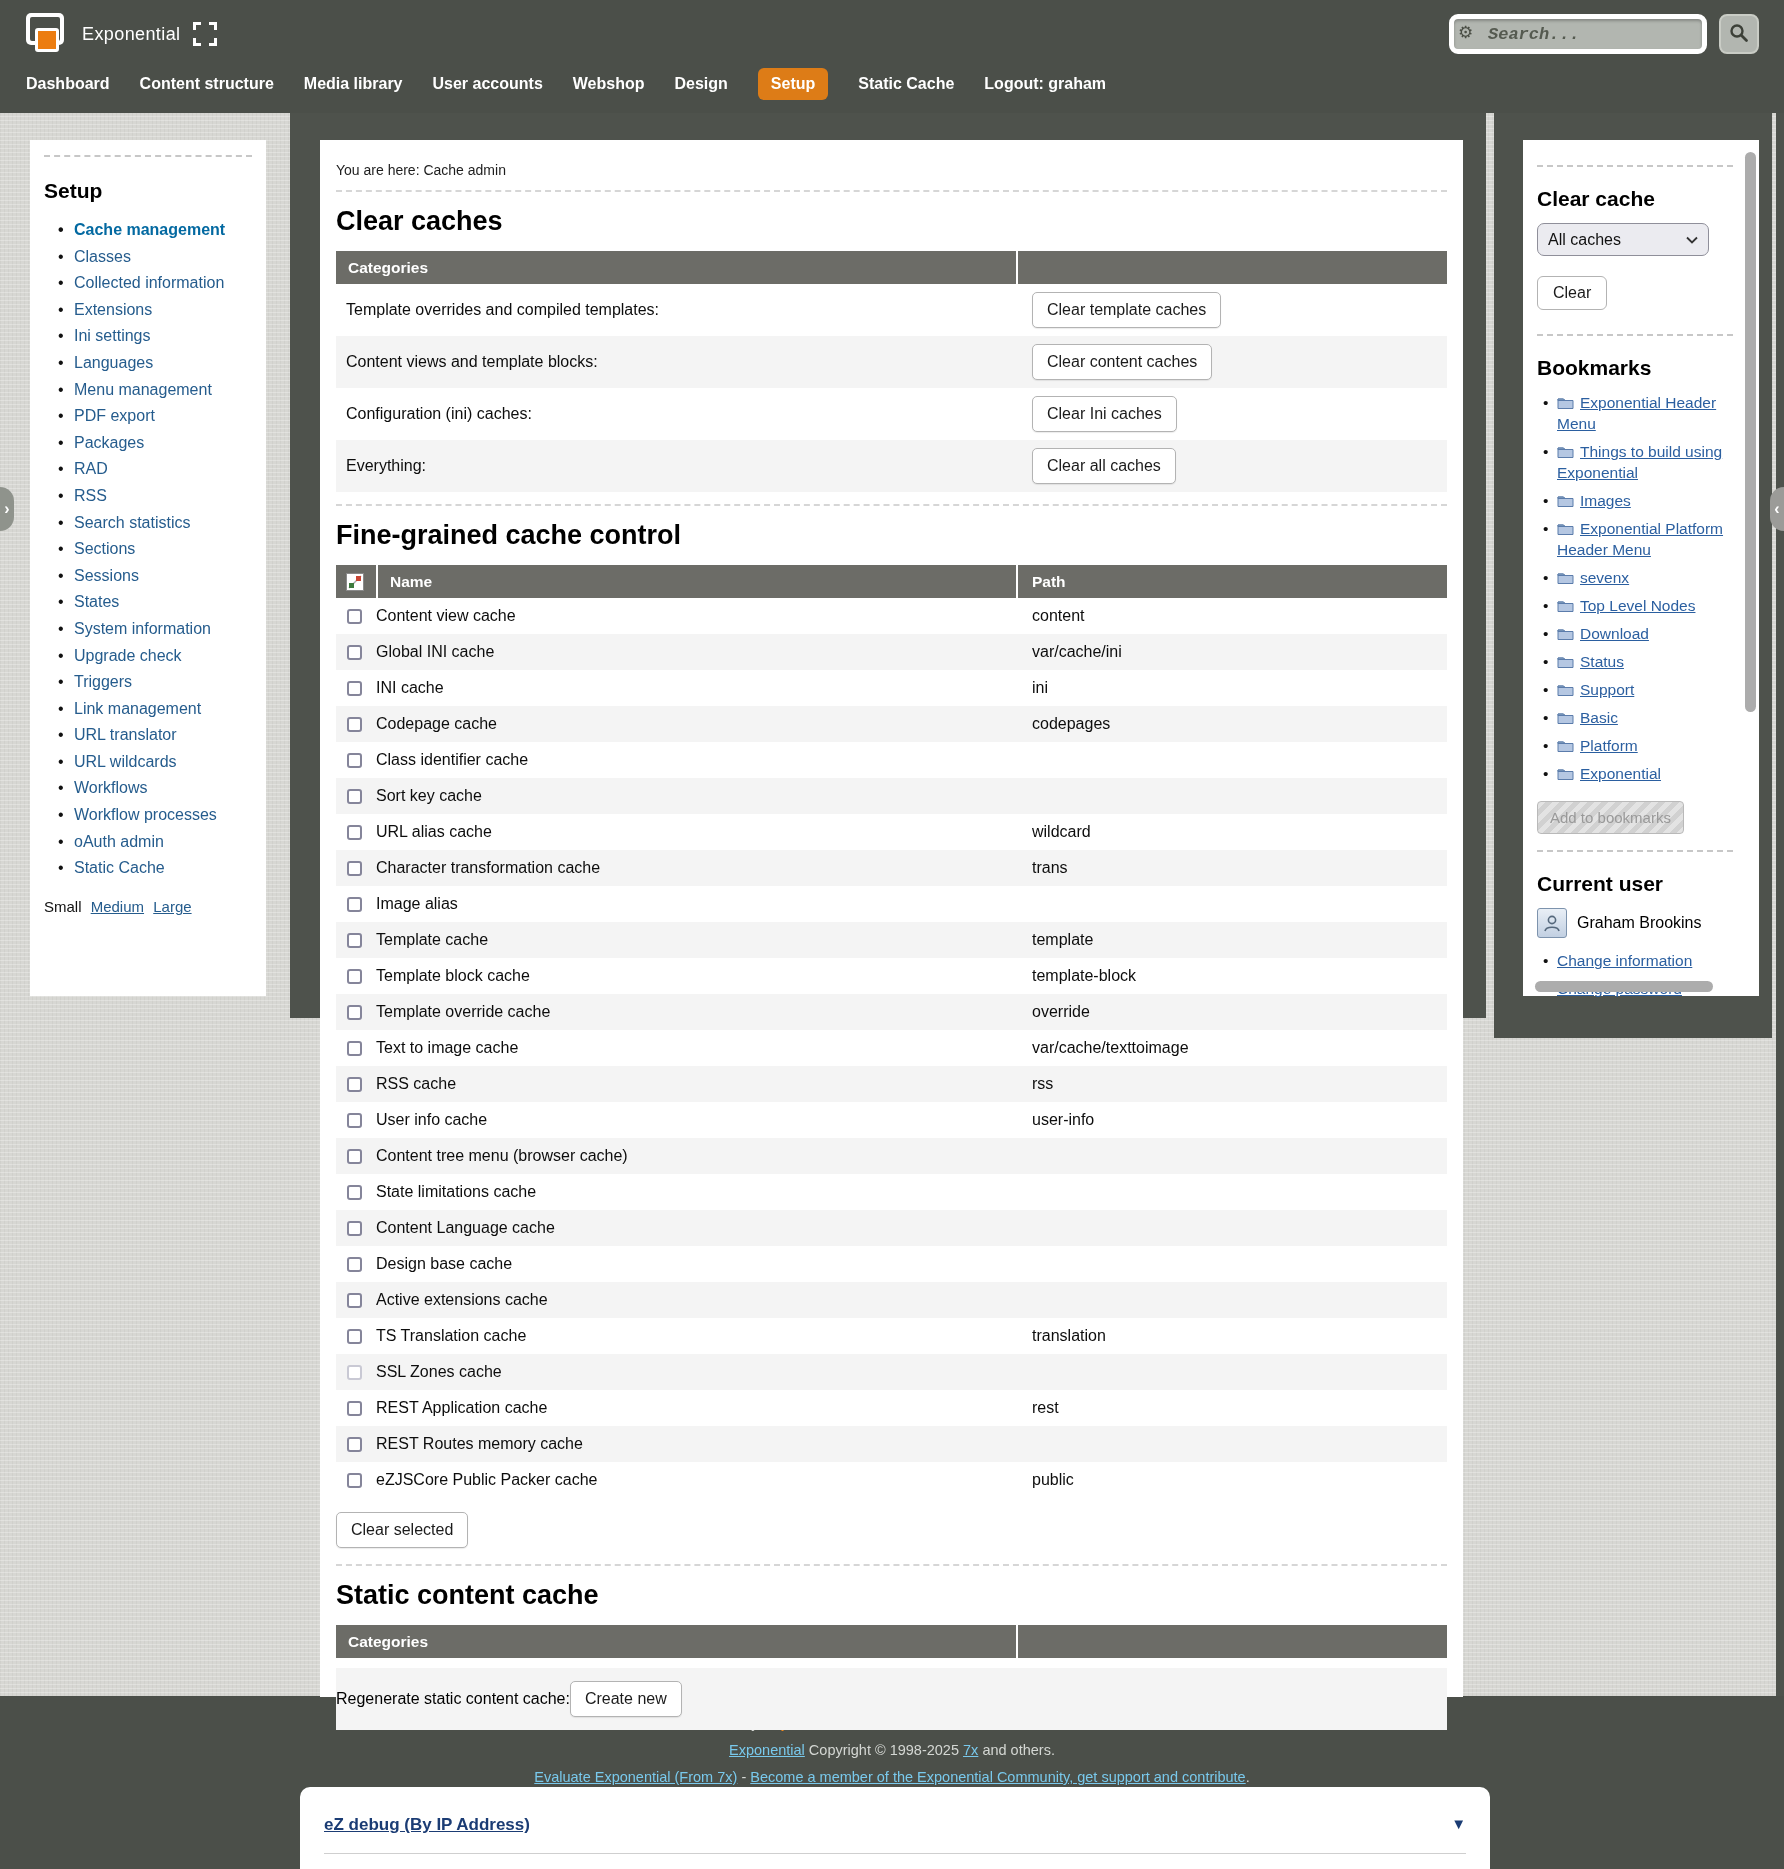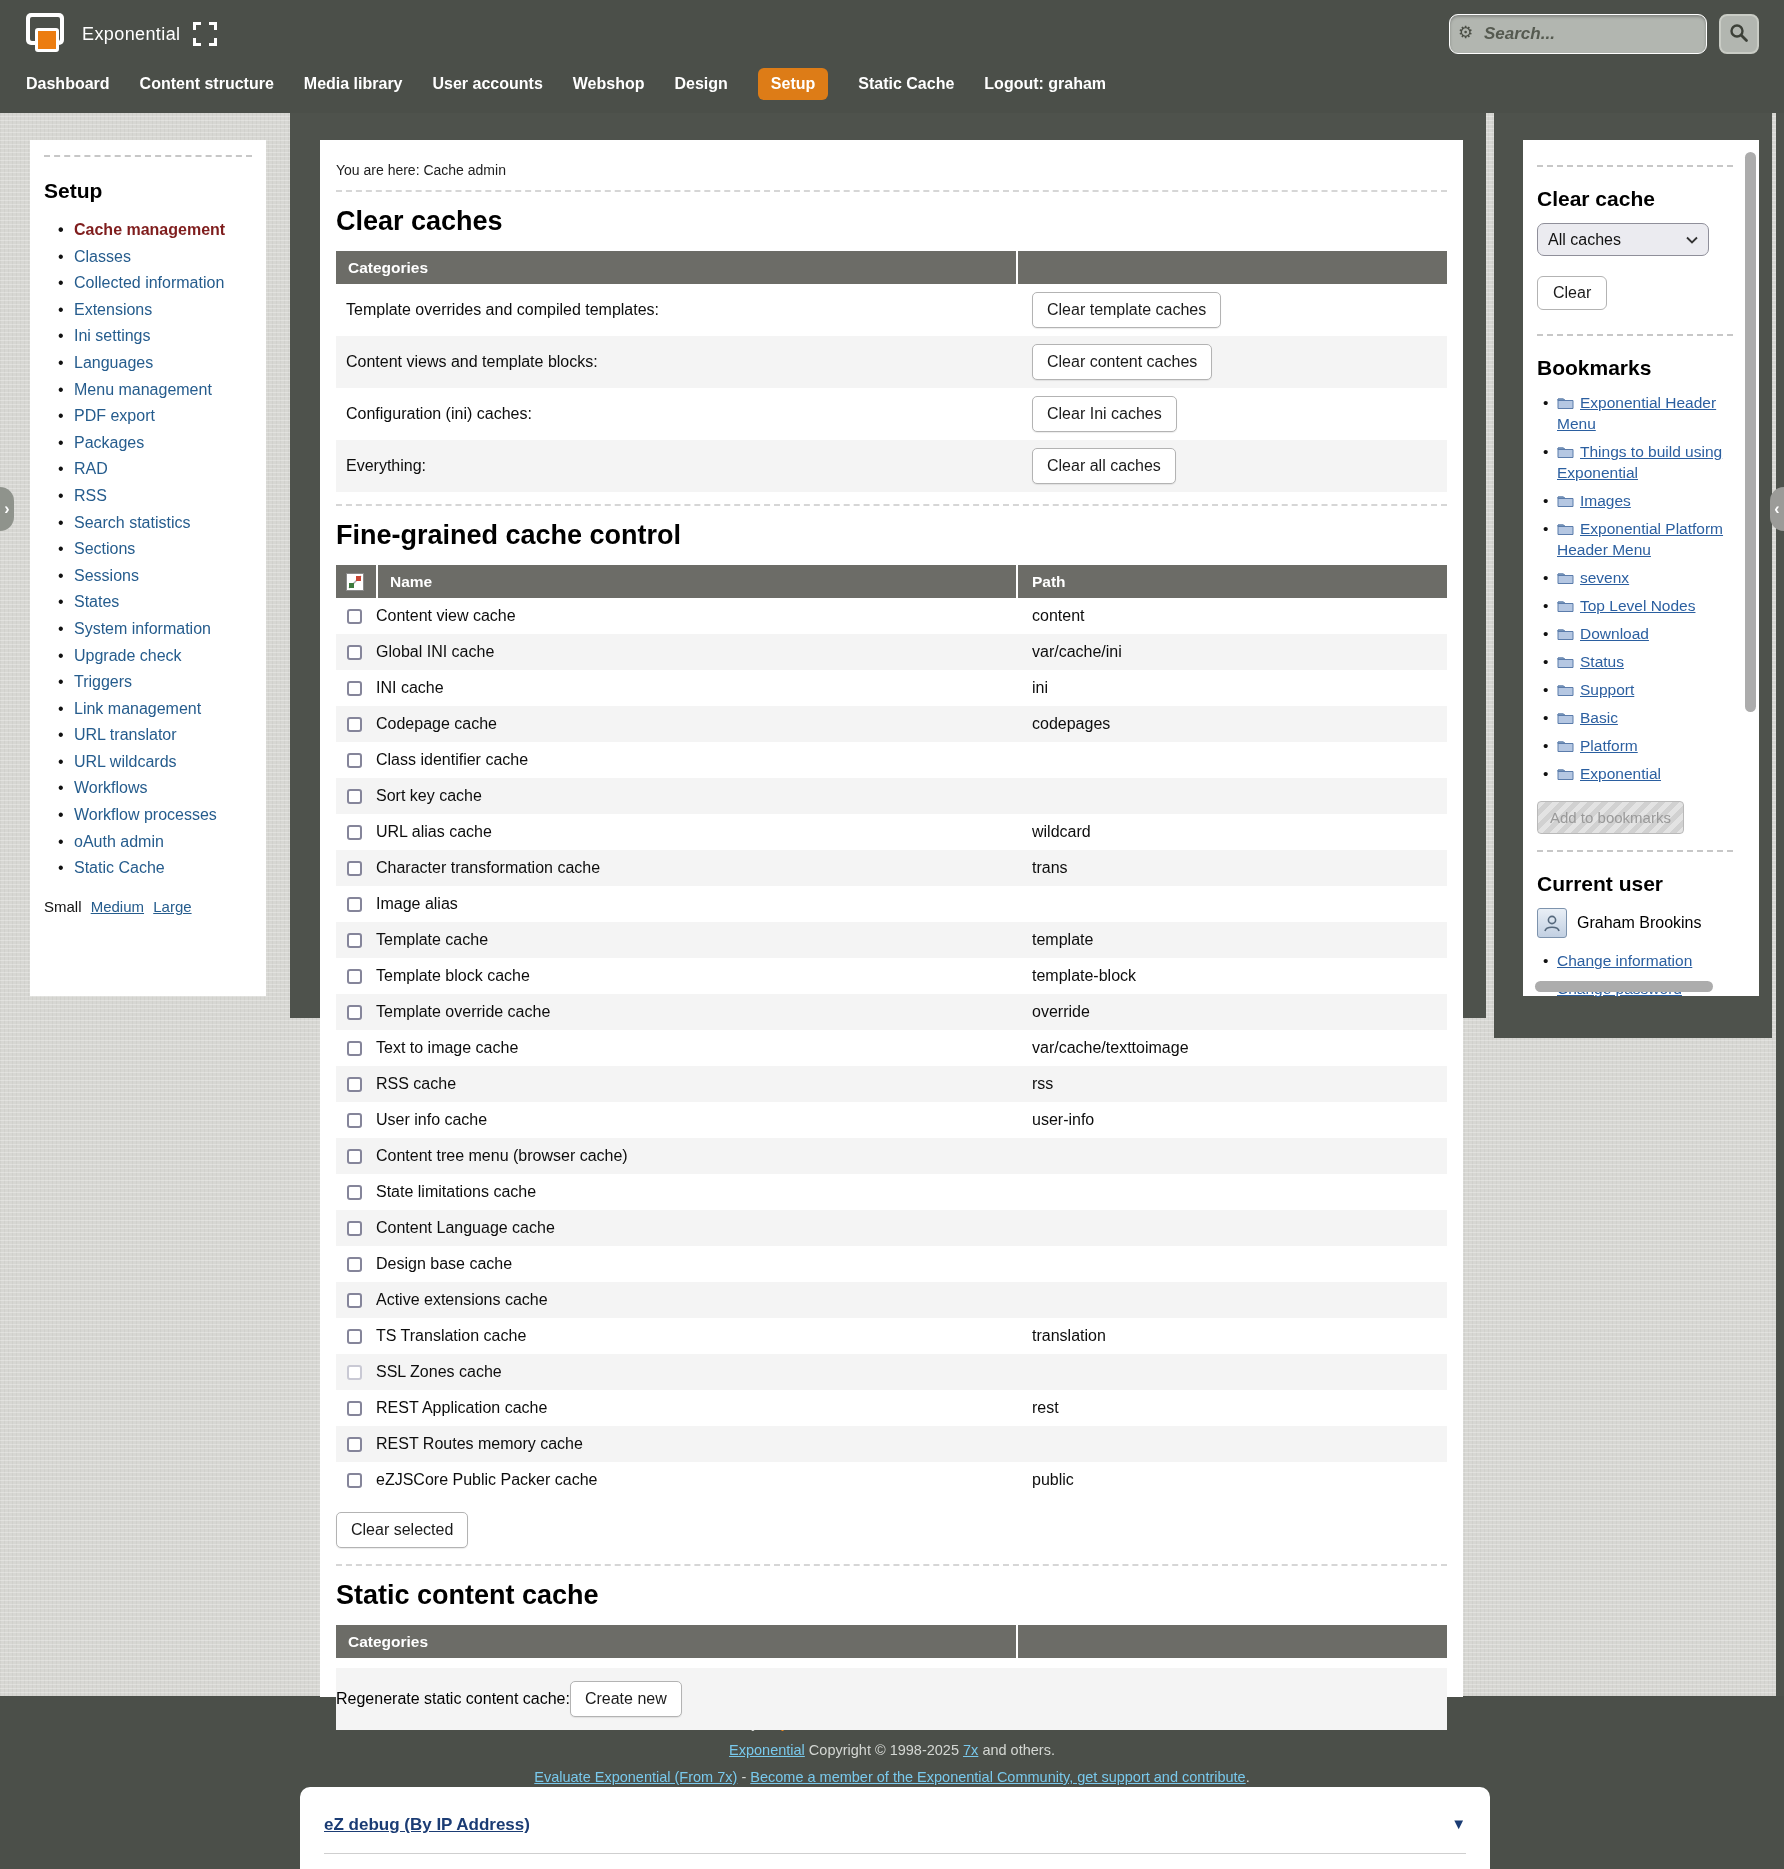--- a/index.html
+++ b/index.html
@@ -25,23 +25,23 @@
   .logo .orange { position:absolute; left:9px; top:15px; width:24px; height:24px; background:#ec7d10; border:3px solid #fff; border-radius:3px; }
   .brand { position:absolute; left:82px; top:24px; color:#fff; font-size:18px; letter-spacing:.4px; }
   .fs-icon { position:absolute; left:193px; top:22px; width:24px; height:24px; }
   .fs-icon span { position:absolute; width:8px; height:8px; border:3px solid #fff; }
   .fs-icon .tl { left:0; top:0; border-right:none; border-bottom:none; }
   .fs-icon .tr { right:0; top:0; border-left:none; border-bottom:none; }
   .fs-icon .bl { left:0; bottom:0; border-right:none; border-top:none; }
   .fs-icon .br { right:0; bottom:0; border-left:none; border-top:none; }
   .search { position:absolute; left:1449px; top:14px; }
   .search input {
-    width:258px; height:40px; border-radius:9px; border:1px solid #ffffff;
+    width:258px; height:40px; border-radius:9px; border:5px solid #ffffff;
     background:#b2b6b0; padding:0 10px 0 34px; font-size:17px; color:#41443d;
-    font-family:Liberation Sans, sans-serif; box-shadow:inset 0 2px 3px rgba(0,0,0,.25);
+    font-family:Liberation Mono, monospace; box-shadow:inset 0 2px 3px rgba(0,0,0,.25);
   }
   .search input::placeholder { font-style:italic; font-weight:bold; color:#555a50; opacity:1; }
   .gear-glyph { position:absolute; left:9px; top:8px; font-size:17px; color:#4a4e45; }
   .search-btn { position:absolute; left:270px; top:0; width:40px; height:40px; border-radius:8px;
     background:#b2b6b0; border:2px solid #c9ccc5; cursor:pointer; }
   .main-nav { position:absolute; left:26px; top:68px; }
   .main-nav ul { list-style:none; display:flex; gap:30px; align-items:center; }
   .main-nav li { color:#fff; font-size:16px; font-weight:bold; padding:7px 0; cursor:pointer; white-space:nowrap; }
   .main-nav li.active { background:#dd7c17; border-radius:6px; padding:7px 13px; }
 
@@ -54,21 +54,21 @@
   
   .panel { position:absolute; background:#fff; z-index:5; }
   .dashed-rule { border:none; border-top:2px dashed #c7c7c7; }
 
   
   .left-panel { left:30px; top:140px; width:236px; height:856px; padding:15px 14px; }
   .left-panel h2 { font-size:21px; margin:22px 0 14px; color:#000; }
   .left-panel ul { list-style:none; margin-left:30px; }
   .left-panel li { position:relative; font-size:16px; line-height:26.6px; color:#255c8d; cursor:pointer; }
   .left-panel li::before { content:"•"; position:absolute; left:-16px; color:#111; }
-  .left-panel li.active { color:#7f1d1d; font-weight:bold; }
+  .left-panel li.active { color:#0369a1; font-weight:bold; }
   .sizes { margin-top:16px; font-size:15px; color:#111; }
   .sizes a { color:#255c8d; text-decoration:underline; margin-left:5px; cursor:pointer; }
 
   
   .main-panel { left:320px; top:140px; width:1143px; height:1557px; padding:20px 16px; }
   .breadcrumb { font-size:14px; color:#1d1d1d; margin:2px 0 12px; }
   .main-panel h1 { font-size:27px; color:#000; margin:14px 0 14px; }
   .main-panel .dashed-rule { border-top-color:#d6d6d6; margin:12px 0; }
   .thead { display:flex; gap:2px; background:transparent; }
   .thead > div { background:#6c6c67; color:#fff; font-weight:bold; font-size:15.5px;

